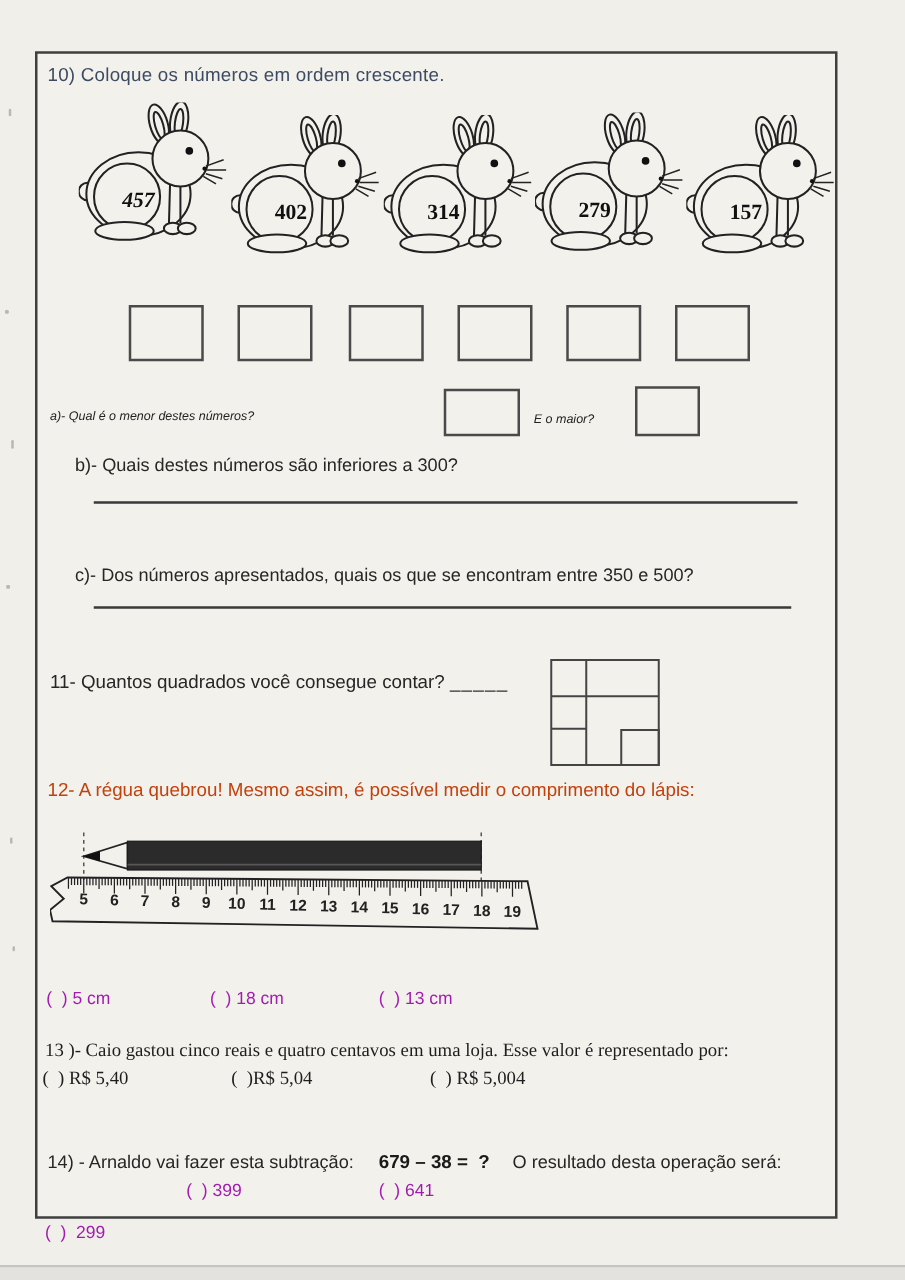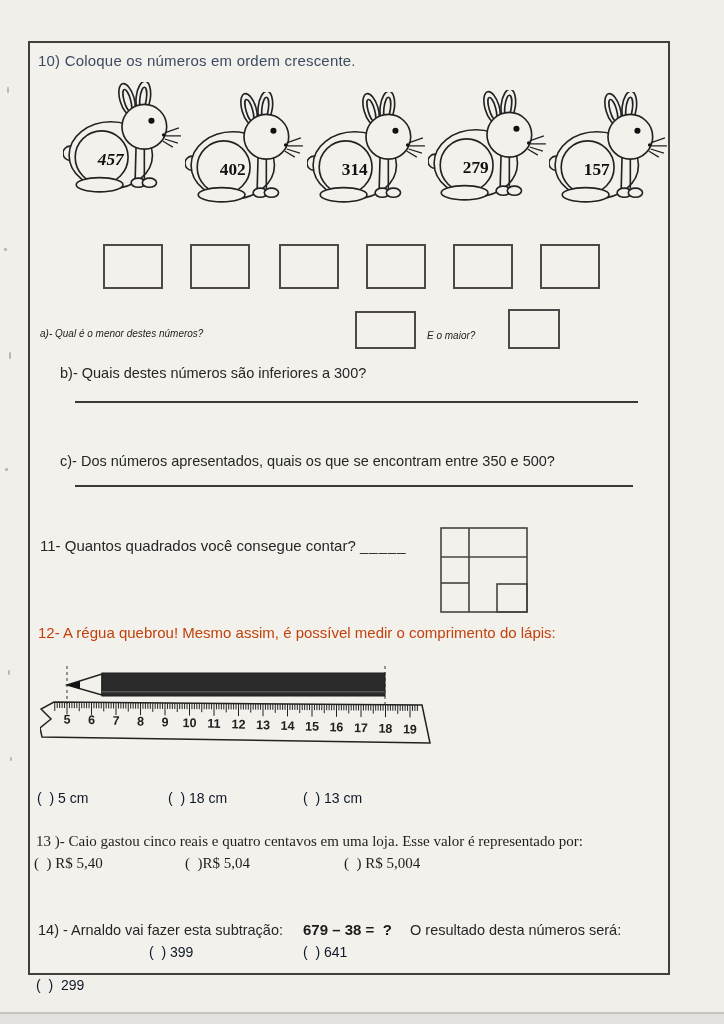--- a/index.html
+++ b/index.html
@@ -10,21 +10,21 @@
          border:2px solid #3f3f3f;background:#f3f1ec;}
   .q10-title{left:38px;top:52px;font-size:15px;color:#3c4b61;letter-spacing:.2px;}
   .rabbit{position:absolute;width:122px;height:114px;}
   .rabbit svg{width:100%;height:100%;}
   .obox{position:absolute;width:56px;height:41px;border:2px solid #4a4a4a;background:transparent;}
   .ital{font-style:italic;font-size:10px;color:#222;}
   .sub{font-size:14.5px;color:#262626;}
   .uline{position:absolute;height:2px;background:#3a3a3a;}
   .q11-row{left:40px;top:537px;font-size:15px;color:#262626;}
   .q12-title{left:38px;top:624px;font-size:15px;color:#c2410c;}
-  .opt{position:absolute;font-size:14px;color:#0f172a;white-space:pre;}
+  .opt{position:absolute;font-size:14px;color:#a21caf;white-space:pre;}
   .serifline{font-family:"Liberation Serif", serif;font-size:15px;color:#1e1e1e;white-space:pre;}
   .q14-exp{font-weight:bold;font-size:15px;color:#1a1a1a;white-space:pre;}
   .blank{letter-spacing:1px;}
   .mark{position:absolute;background:#8a8a88;opacity:.55;border-radius:1px;}
   .bottom-strip{position:absolute;left:0;top:1014px;width:724px;height:10px;background:#e4e2de;}
   .bottom-line{position:absolute;left:0;top:1012px;width:724px;height:2px;background:#c6c4c0;}
   text{font-family:"Liberation Sans", sans-serif;}
   .rnum{font-family:"Liberation Serif", serif;font-weight:bold;}
 </style>
 </head>
@@ -370,19 +370,19 @@
 <span class="opt" style="left:168px;top:790px;">(  ) 18 cm</span>
 <span class="opt" style="left:303px;top:790px;">(  ) 13 cm</span>
 
 <div class="abs serifline" style="left:36px;top:833px;">13 )- Caio gastou cinco reais e quatro centavos em uma loja. Esse valor é representado por:</div>
 <span class="opt serifline" style="left:34px;top:855px;">(  ) R$ 5,40</span>
 <span class="opt serifline" style="left:185px;top:855px;">(  )R$ 5,04</span>
 <span class="opt serifline" style="left:344px;top:855px;">(  ) R$ 5,004</span>
 
 <div class="abs sub" style="left:38px;top:922px;">14) -  Arnaldo vai fazer esta subtração:</div>
 <span class="abs q14-exp" style="left:303px;top:921px;">679 – 38 =  ?</span>
-<div class="abs sub" style="left:410px;top:922px;">O resultado desta números será:</div>
+<div class="abs sub" style="left:410px;top:922px;">O resultado desta operação será:</div>
 <span class="opt" style="left:36px;top:944px;margin-top:33px;">(  )  299</span>
 <span class="opt" style="left:149px;top:944px;">(  ) 399</span>
 <span class="opt" style="left:303px;top:944px;">(  ) 641</span>
 
 <div class="bottom-line"></div>
 <div class="bottom-strip"></div>
 
 </body></html>

